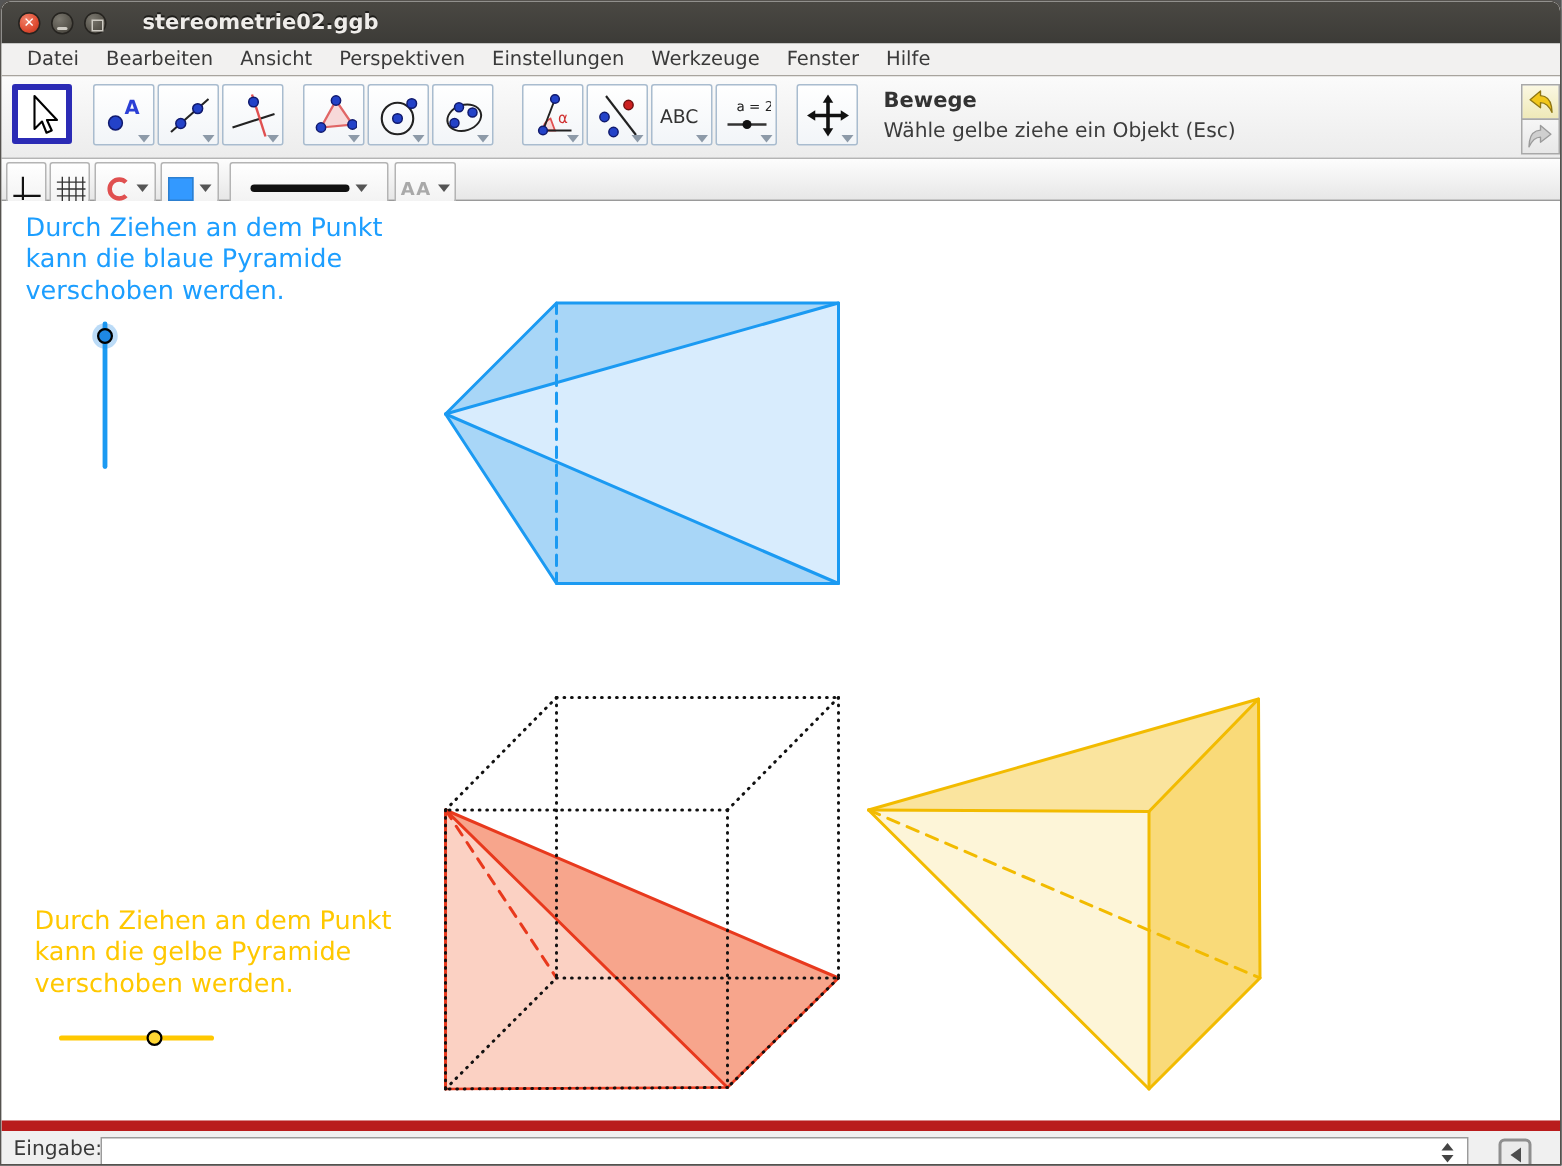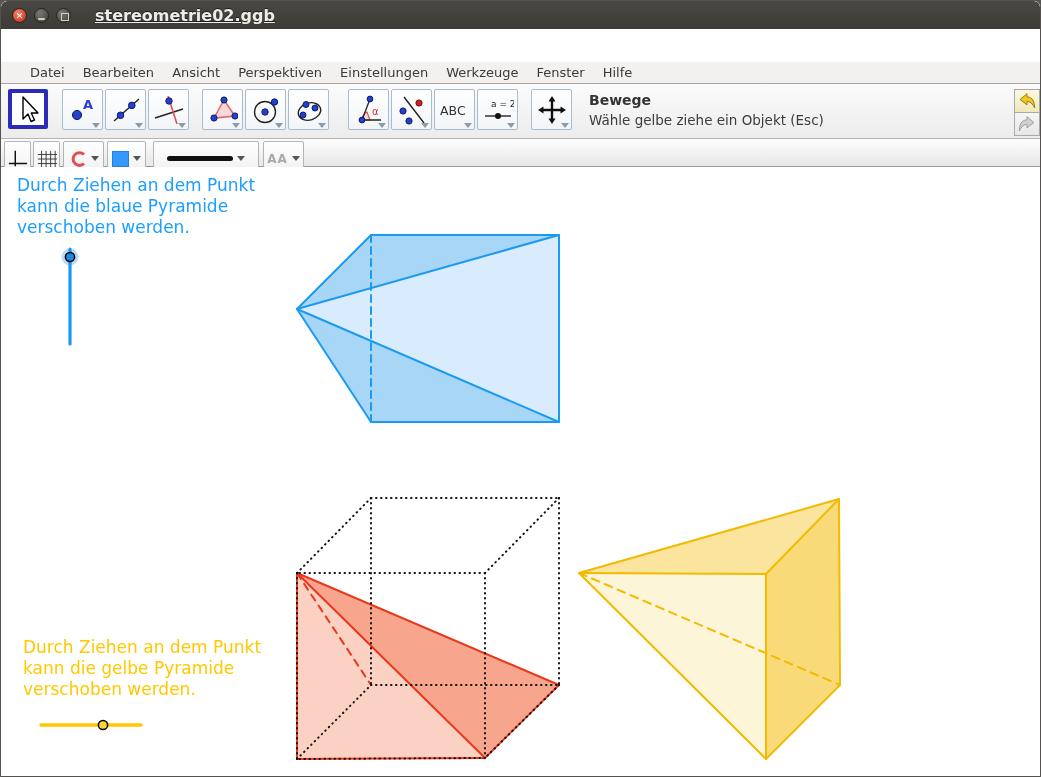--- a/index.html
+++ b/index.html
@@ -11,23 +11,23 @@
   }
   
   .titlebar{height:28px;background:linear-gradient(#4a4843,var(--titlebar_bg));display:flex;align-items:center;border-radius:6px 6px 0 0;}
   .winbtn{width:15px;height:15px;border-radius:50%;margin-left:7px;position:relative;border:1px solid #262420;cursor:pointer;}
   .winbtn:first-child{margin-left:11px;}
   .btn-close{background:radial-gradient(circle at 35% 30%,#f0826a,var(--close_button) 60%,#a93622);}
   .btn-close::after{content:"✕";position:absolute;left:0;top:0;width:100%;height:100%;font-size:9px;line-height:14px;text-align:center;color:#fff;font-weight:bold;}
   .btn-min,.btn-max{background:radial-gradient(circle at 35% 30%,#7b786f,#55524a 65%,#3a3833);}
   .btn-min::after{content:"";position:absolute;left:3px;right:3px;top:9px;height:2px;background:#cfccc4;border-radius:1px;}
   .btn-max::after{content:"";position:absolute;left:4px;top:4px;width:6px;height:6px;border:1.5px solid #cfccc4;}
-  .wintitle{color:#efedea;font-weight:bold;font-size:16px;margin-left:24px;text-shadow:0 -1px 0 #1e1d1a;text-decoration:underline;}
-  
-  .menubar{height:22px;background:var(--menu_bg);border-bottom:1px solid #a8a49e;display:flex;align-items:center;padding-left:20px;margin-top:33px;}
+  .wintitle{color:#efedea;font-weight:bold;font-size:14px;margin-left:24px;text-shadow:0 -1px 0 #1e1d1a;}
+  
+  .menubar{height:22px;background:var(--menu_bg);border-bottom:1px solid #a8a49e;display:flex;align-items:center;padding-left:8px;}
   .menu-item{font-size:13px;color:#3a3a3a;padding:2px 9px;cursor:default;}
   
   .toolbar{height:55px;background:linear-gradient(#fbfbfb,#ececec);border-bottom:1px solid #b4b4b4;position:relative;}
   .toolbtn{position:absolute;top:5px;width:41px;height:41px;background:linear-gradient(#ffffff,#f2f5f8);border:1px solid #a9bccf;border-radius:2px;cursor:pointer;}
   .toolbtn.selected{border:4px solid var(--selected_tool_border);background:#fff;}
   .toolbtn .dd{position:absolute;right:2px;bottom:1px;width:0;height:0;border-left:4px solid transparent;border-right:4px solid transparent;border-top:5px solid #8d9aa8;}
   .toolbtn svg{position:absolute;left:50%;top:50%;transform:translate(-50%,-50%);}
   .help-block{position:absolute;left:588px;top:8px;}
   .help-title{font-size:14px;font-weight:bold;color:#333;}
   .help-sub{font-size:13.5px;color:#3c3c3c;margin-top:4px;}

